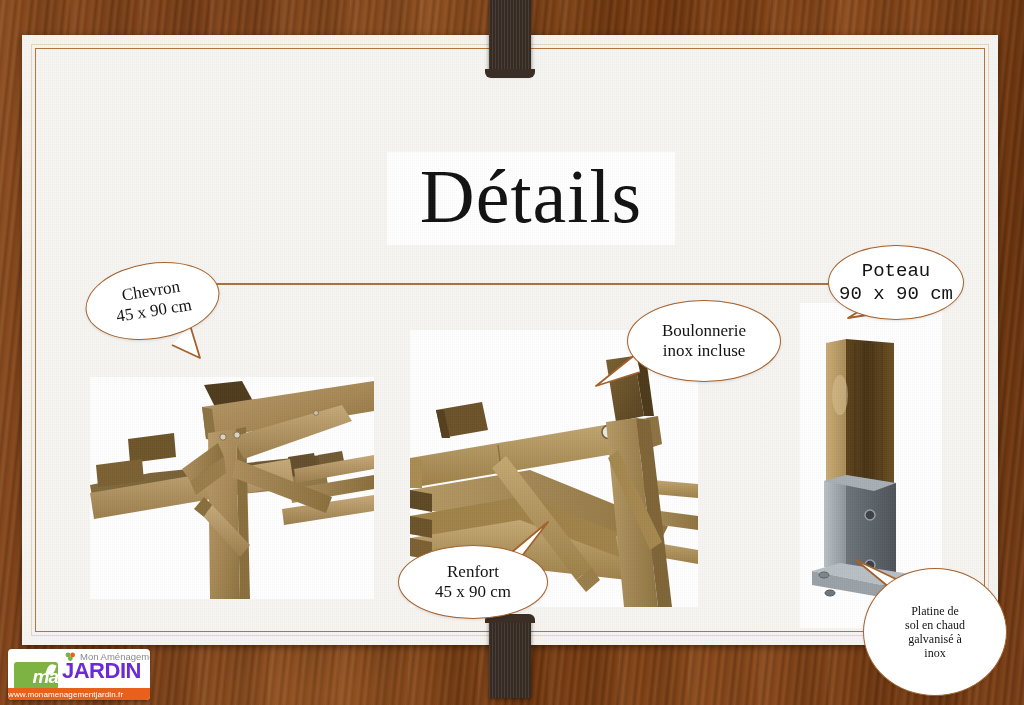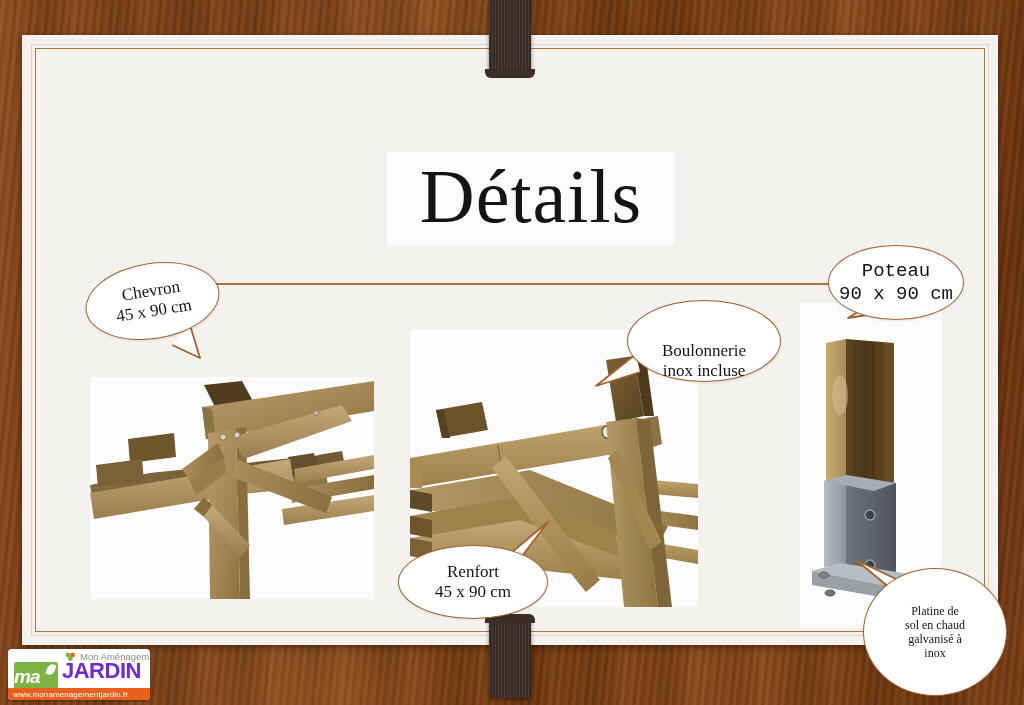--- a/index.html
+++ b/index.html
@@ -104,36 +104,36 @@
     text-align:center;color:#141414;
     font-family:"Liberation Serif", serif;
     line-height:1.18;z-index:30;
     box-shadow:0 1px 3px rgba(0,0,0,0.10);
   }
   .bubble .ln{display:block;white-space:nowrap;}
   .tail{position:absolute;z-index:29;}
 
   #bubble-chevron{left:85px;top:263px;width:133px;height:74px;font-size:17px;
      transform:rotate(-9deg);}
-  #bubble-boulonnerie{left:627px;top:300px;width:152px;height:80px;font-size:17px;justify-content:flex-end;}
+  #bubble-boulonnerie{left:627px;top:300px;width:152px;height:80px;font-size:17px;}
   #bubble-poteau{left:828px;top:245px;width:134px;height:73px;font-size:19px;font-family:Liberation Mono, monospace;}
   #bubble-renfort{left:398px;top:545px;width:148px;height:72px;font-size:17px;}
   #bubble-platine{left:863px;top:568px;width:142px;height:126px;font-size:12px;}
 
   
   #logo{
     position:absolute;left:8px;top:649px;width:142px;height:51px;
     background:#ffffff;border-radius:4px;overflow:hidden;
     font-family:"Liberation Sans", sans-serif;z-index:40;
     box-shadow:0 1px 3px rgba(0,0,0,0.35);
   }
   #logo-mark{
     position:absolute;left:6px;top:13px;width:44px;height:28px;
     background:#7cb342;border-radius:3px;
-    display:flex;align-items:center;justify-content:flex-start;
+    display:flex;align-items:center;justify-content:flex-end;
   }
   #logo-mark-text{
     color:#ffffff;font-size:19px;font-weight:bold;font-style:italic;
     letter-spacing:-1px;line-height:1;font-family:"Liberation Sans", sans-serif;
   }
   #logo-leaf{
     position:absolute;right:3px;top:2px;width:8px;height:11px;
     background:#ffffff;border-radius:60% 0 60% 0;transform:rotate(18deg);
   }
   #logo-flower{
@@ -146,21 +146,21 @@
   #logo-jardin{
     position:absolute;left:54px;top:11px;font-size:22px;font-weight:bold;
     color:#6d28d9;letter-spacing:-0.5px;line-height:1;
     font-family:"Liberation Sans", sans-serif;white-space:nowrap;
   }
   #logo-url-bar{
     position:absolute;left:0;bottom:0;width:100%;height:12px;background:#e8601c;
     display:flex;align-items:center;
   }
   #logo-url{
-    color:#ffffff;font-size:8px;padding-left:5px;letter-spacing:0.1px;
+    color:#ffffff;font-size:8px;letter-spacing:0.1px;
     font-family:"Liberation Sans", sans-serif;white-space:nowrap;
   }
 </style>
 </head>
 <body>
 
 <div id="wood-bg">
   <div id="wood-knot-a"></div>
   <div id="wood-knot-b"></div>
   <div id="wood-knot-c"></div>

